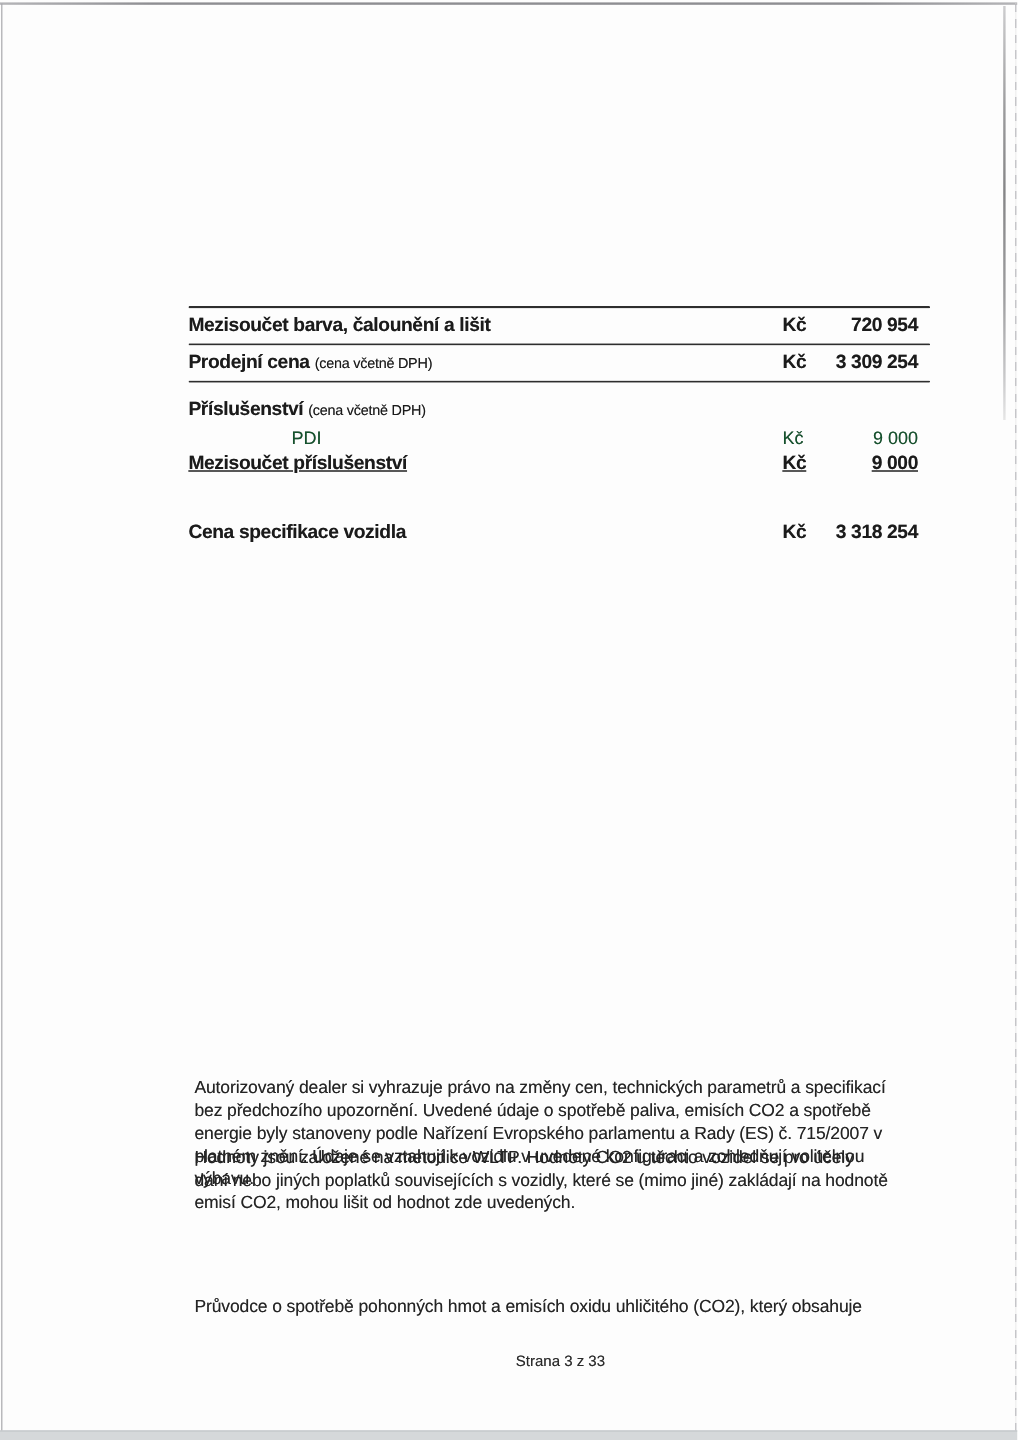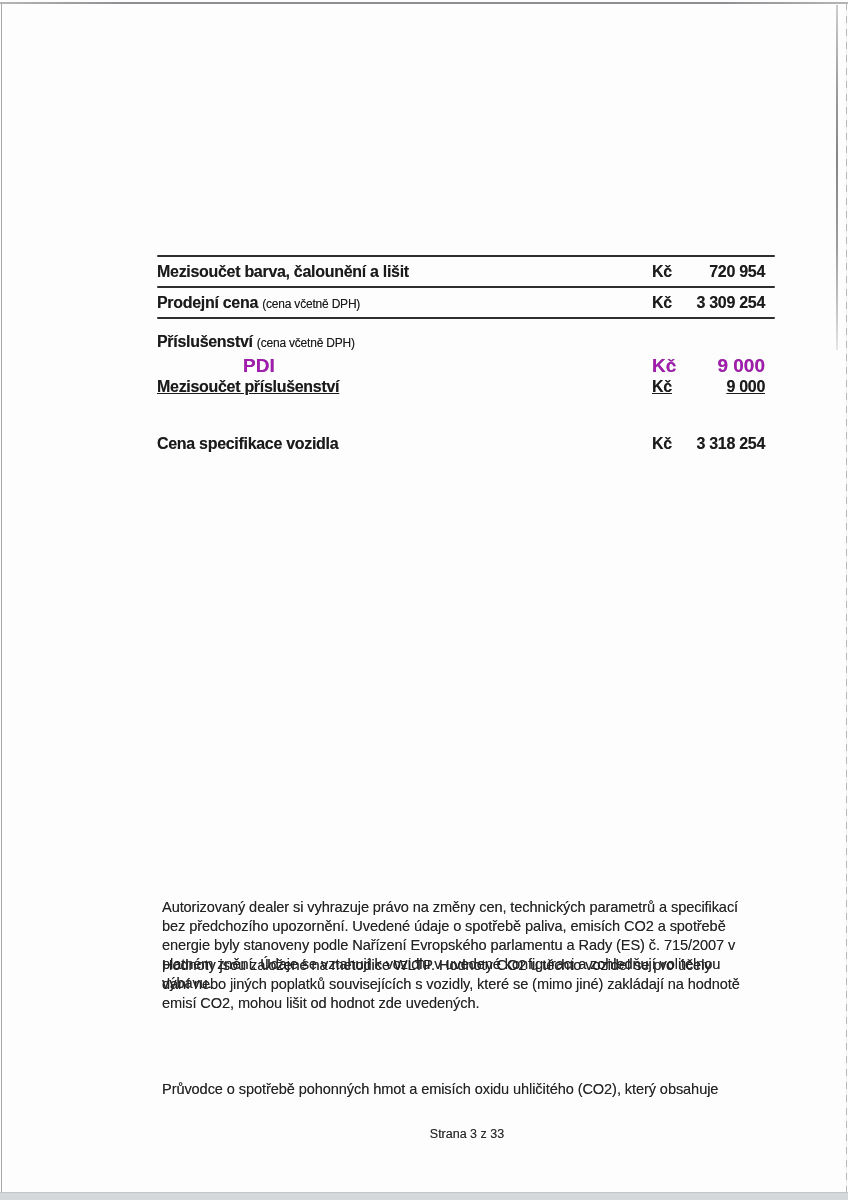--- a/index.html
+++ b/index.html
@@ -75,21 +75,21 @@
     font-weight: normal;
     letter-spacing: -0.2px;
   }
   .currency { font-size: 16px; margin-left: 44px; }
   .value {
     font-size: 16px;
     text-align: right;
     padding-right: 10px;
     white-space: nowrap;
   }
-  .regular { font-weight: bold; color: #a21caf; letter-spacing: 0; font-size: 19px; }
+  .regular { font-weight: normal; color: #14532d; letter-spacing: 0; font-size: 15px; }
   .heading-row { height: 22px; display: flex; align-items: flex-start; }
   .indent { padding-left: 86px; }
 
   
   .para {
     position: absolute;
     left: 162px;
     width: 680px;
     font-size: 14.6px;
     line-height: 19px;

